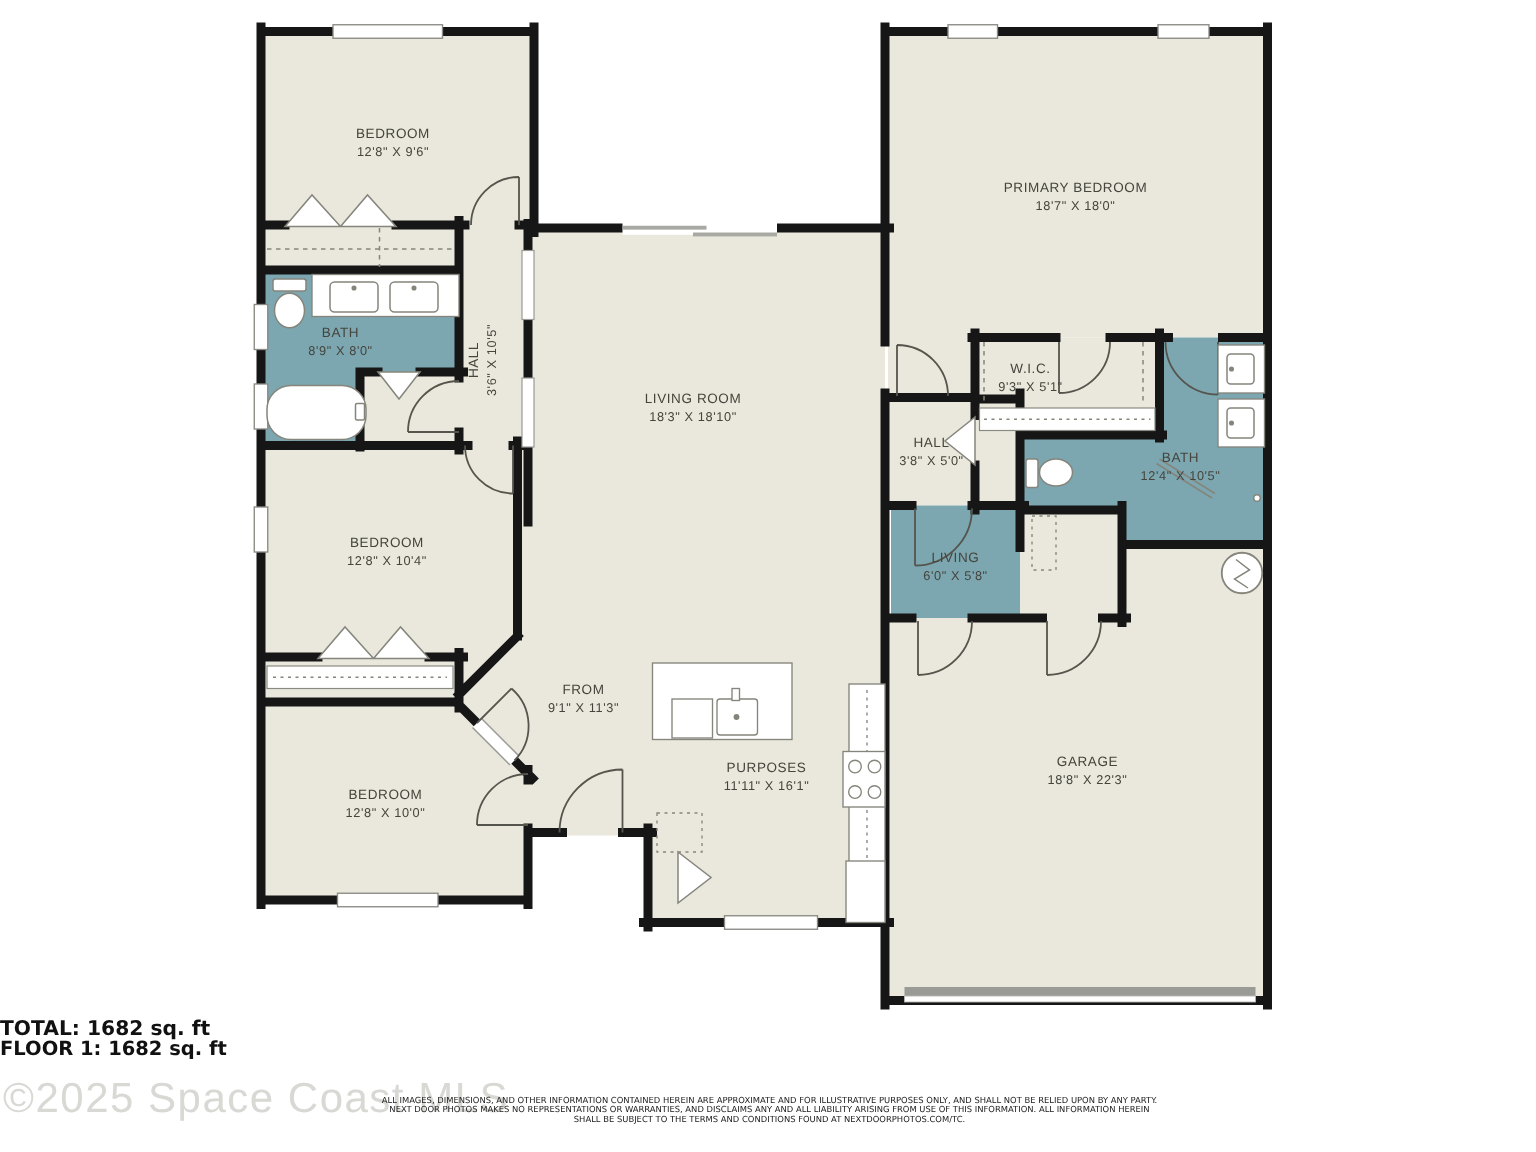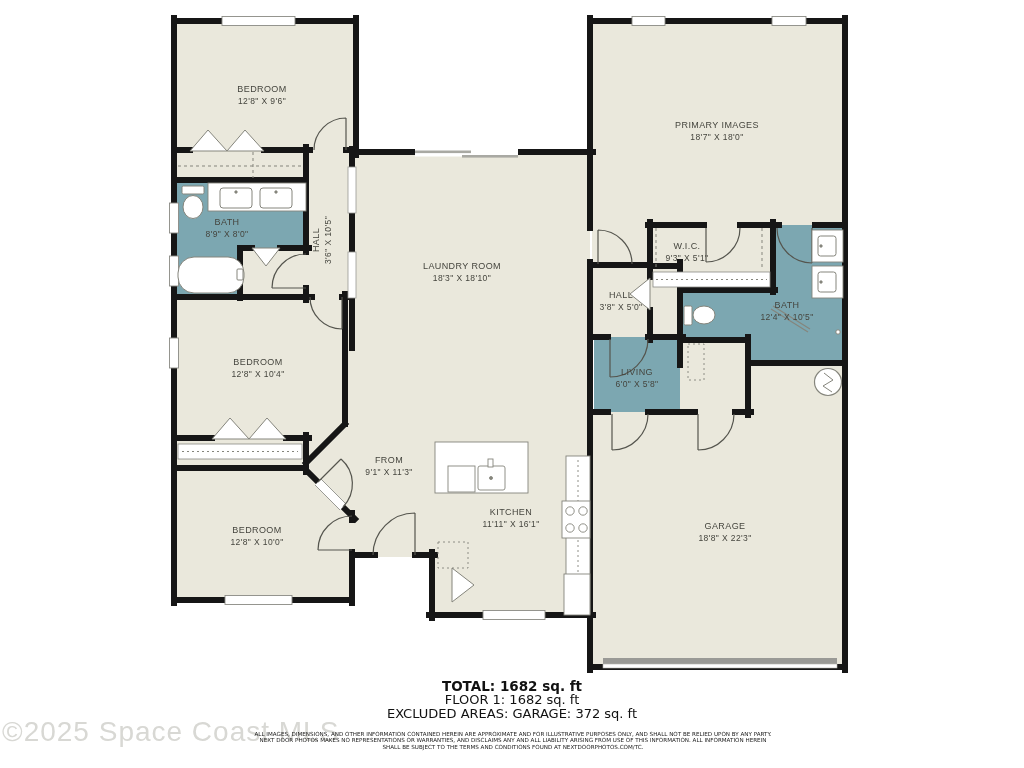--- a/index.html
+++ b/index.html
@@ -4,24 +4,24 @@
 <style>
   html,body{margin:0;padding:0;background:#ffffff;}
   .canvas{position:relative;width:1024px;height:768px;background:#ffffff;overflow:hidden;
           font-family:"Liberation Sans",sans-serif;}
   .plan-svg{position:absolute;left:0;top:0;}
   .room-label{position:absolute;transform:translate(-50%,-50%);text-align:center;
               color:#45453e;letter-spacing:.4px;white-space:nowrap;line-height:1.4;}
   .room-label .rn{font-size:9px;}
   .room-label .rd{font-size:8.5px;}
   .room-label.vert{transform:translate(-50%,-50%) rotate(-90deg);}
-  .summary{position:absolute;left:0;top:679px;width:1024px;text-align:center;
+  .summary{position:absolute;left:0;top:679px;width:1024px;text-align:left;
            color:#111;font-family:"DejaVu Sans","Liberation Sans",sans-serif;}
   .summary .total{font-size:13.5px;font-weight:bold;line-height:1.06;}
-  .summary .line{font-size:13px;line-height:1.06;}
+  .summary .line{font-size:13px;line-height:1.06;font-weight:bold;}
   .disclaimer{position:absolute;left:248px;top:731px;width:530px;text-align:center;
               font-size:5.6px;line-height:1.15;color:#1a1a1a;
               font-family:"DejaVu Sans","Liberation Sans",sans-serif;}
   .watermark{position:absolute;left:2px;top:716px;font-size:28px;font-weight:300;
              color:#d8d8d4;letter-spacing:1px;font-family:"Liberation Sans",sans-serif;}
 </style>
 </head>
 <body>
 
 <div class="canvas">
@@ -193,25 +193,25 @@
   </div>
   <div class="room-label" style="left:227px;top:228px">
     <div class="rn">BATH</div>
     <div class="rd">8'9" X 8'0"</div>
   </div>
   <div class="room-label vert" style="left:322px;top:240px">
     <div class="rn">HALL</div>
     <div class="rd">3'6" X 10'5"</div>
   </div>
   <div class="room-label" style="left:462px;top:272px">
-    <div class="rn">LAUNDRY ROOM</div>
+    <div class="rn">LIVING ROOM</div>
     <div class="rd">18'3" X 18'10"</div>
   </div>
   <div class="room-label" style="left:717px;top:131px">
-    <div class="rn">PRIMARY IMAGES</div>
+    <div class="rn">PRIMARY BEDROOM</div>
     <div class="rd">18'7" X 18'0"</div>
   </div>
   <div class="room-label" style="left:687px;top:252px">
     <div class="rn">W.I.C.</div>
     <div class="rd">9'3" X 5'1"</div>
   </div>
   <div class="room-label" style="left:621px;top:301px">
     <div class="rn">HALL</div>
     <div class="rd">3'8" X 5'0"</div>
   </div>
@@ -229,32 +229,31 @@
   </div>
   <div class="room-label" style="left:389px;top:466px">
     <div class="rn">FROM</div>
     <div class="rd">9'1" X 11'3"</div>
   </div>
   <div class="room-label" style="left:257px;top:536px">
     <div class="rn">BEDROOM</div>
     <div class="rd">12'8" X 10'0"</div>
   </div>
   <div class="room-label" style="left:511px;top:518px">
-    <div class="rn">KITCHEN</div>
+    <div class="rn">PURPOSES</div>
     <div class="rd">11'11" X 16'1"</div>
   </div>
-  <div class="room-label" style="left:725px;top:532px">
+  <div class="room-label" style="left:725px;top:514px">
     <div class="rn">GARAGE</div>
     <div class="rd">18'8" X 22'3"</div>
   </div>
 
   <div class="summary">
     <div class="total">TOTAL: 1682 sq. ft</div>
     <div class="line">FLOOR 1: 1682 sq. ft</div>
-    <div class="line">EXCLUDED AREAS: GARAGE: 372 sq. ft</div>
   </div>
 
   <div class="watermark">©2025 Space Coast MLS</div>
   <div class="disclaimer">
     <div>ALL IMAGES, DIMENSIONS, AND OTHER INFORMATION CONTAINED HEREIN ARE APPROXIMATE AND FOR ILLUSTRATIVE PURPOSES ONLY, AND SHALL NOT BE RELIED UPON BY ANY PARTY.</div>
     <div>NEXT DOOR PHOTOS MAKES NO REPRESENTATIONS OR WARRANTIES, AND DISCLAIMS ANY AND ALL LIABILITY ARISING FROM USE OF THIS INFORMATION. ALL INFORMATION HEREIN</div>
     <div>SHALL BE SUBJECT TO THE TERMS AND CONDITIONS FOUND AT NEXTDOORPHOTOS.COM/TC.</div>
   </div>
 
 </div>

